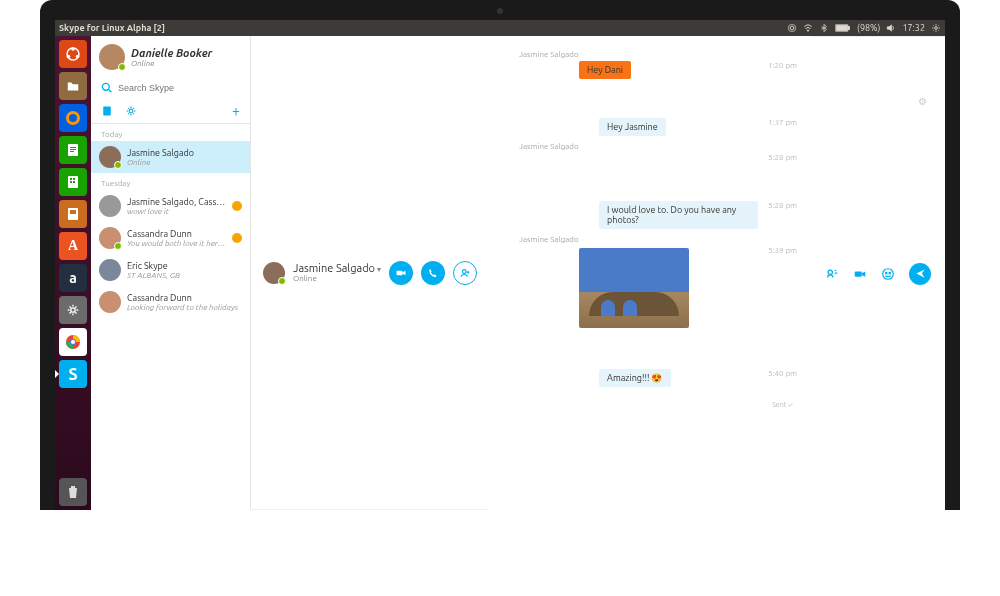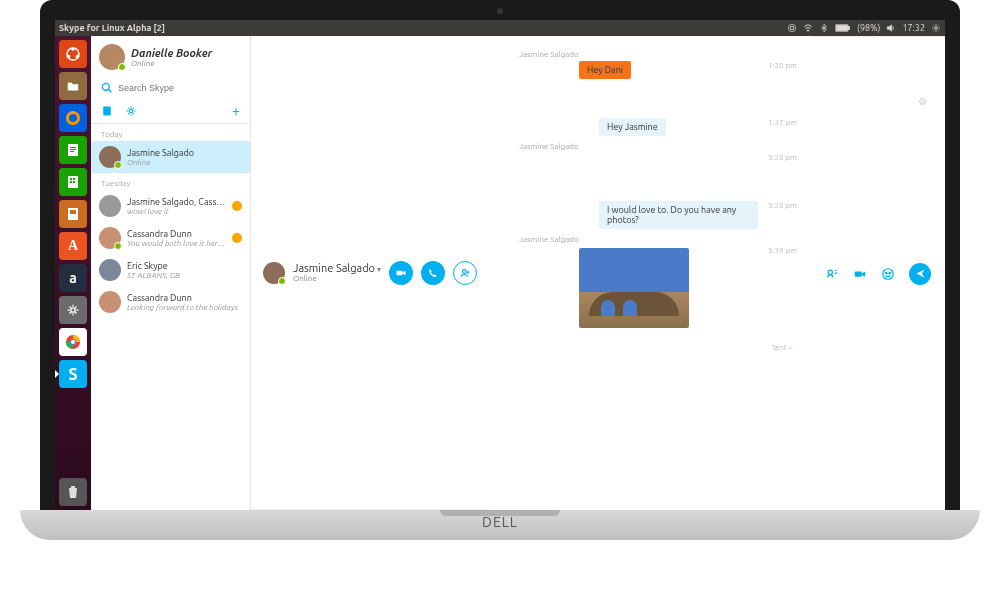--- a/index.html
+++ b/index.html
@@ -320,20 +320,24 @@
                   <div class="bubble">I would love to. Do you have any photos?</div>
                   <span class="ts">5:28 pm</span>
                 </div>
               <div class="group-label">Jasmine Salgado</div>
               <div class="row in">
                   <div class="img-msg">
                     <div class="arch"></div>
                   </div>
                   <span class="ts">5:39 pm</span>
                 </div>
+              <div class="row out">
+                  <div class="bubble">Amazing!!! 😍</div>
+                  <span class="ts">5:40 pm</span>
+                </div>
               <div class="sent-label">Sent ✓</div>
             </div>
 
             <div class="composer">
               <svg width="14" height="14" viewBox="0 0 16 16" fill="none" stroke="#00aff0" stroke-width="1.4">
                   <circle cx="6" cy="6" r="2.5"></circle>
                   <path d="M3 12 Q3 9 6 9 Q9 9 9 12"></path>
                   <path d="M11 4 L13 4 M11 7 L14 7"></path>
                 </svg>
               <svg width="14" height="14" viewBox="0 0 16 16" fill="#00aff0">
@@ -350,17 +354,13 @@
                   <svg width="11" height="11" viewBox="0 0 16 16" fill="#fff">
                     <path d="M2 8 L14 2 L10 8 L14 14 Z"></path>
                   </svg>
                 </div>
             </div>
           </div>
         </div>
       </div>
     </div>
   </div>
-  <div class="base">
-    <div class="notch"></div>
-    <div class="logo">DELL</div>
-  </div>
 </div>
 
 </body></html>

